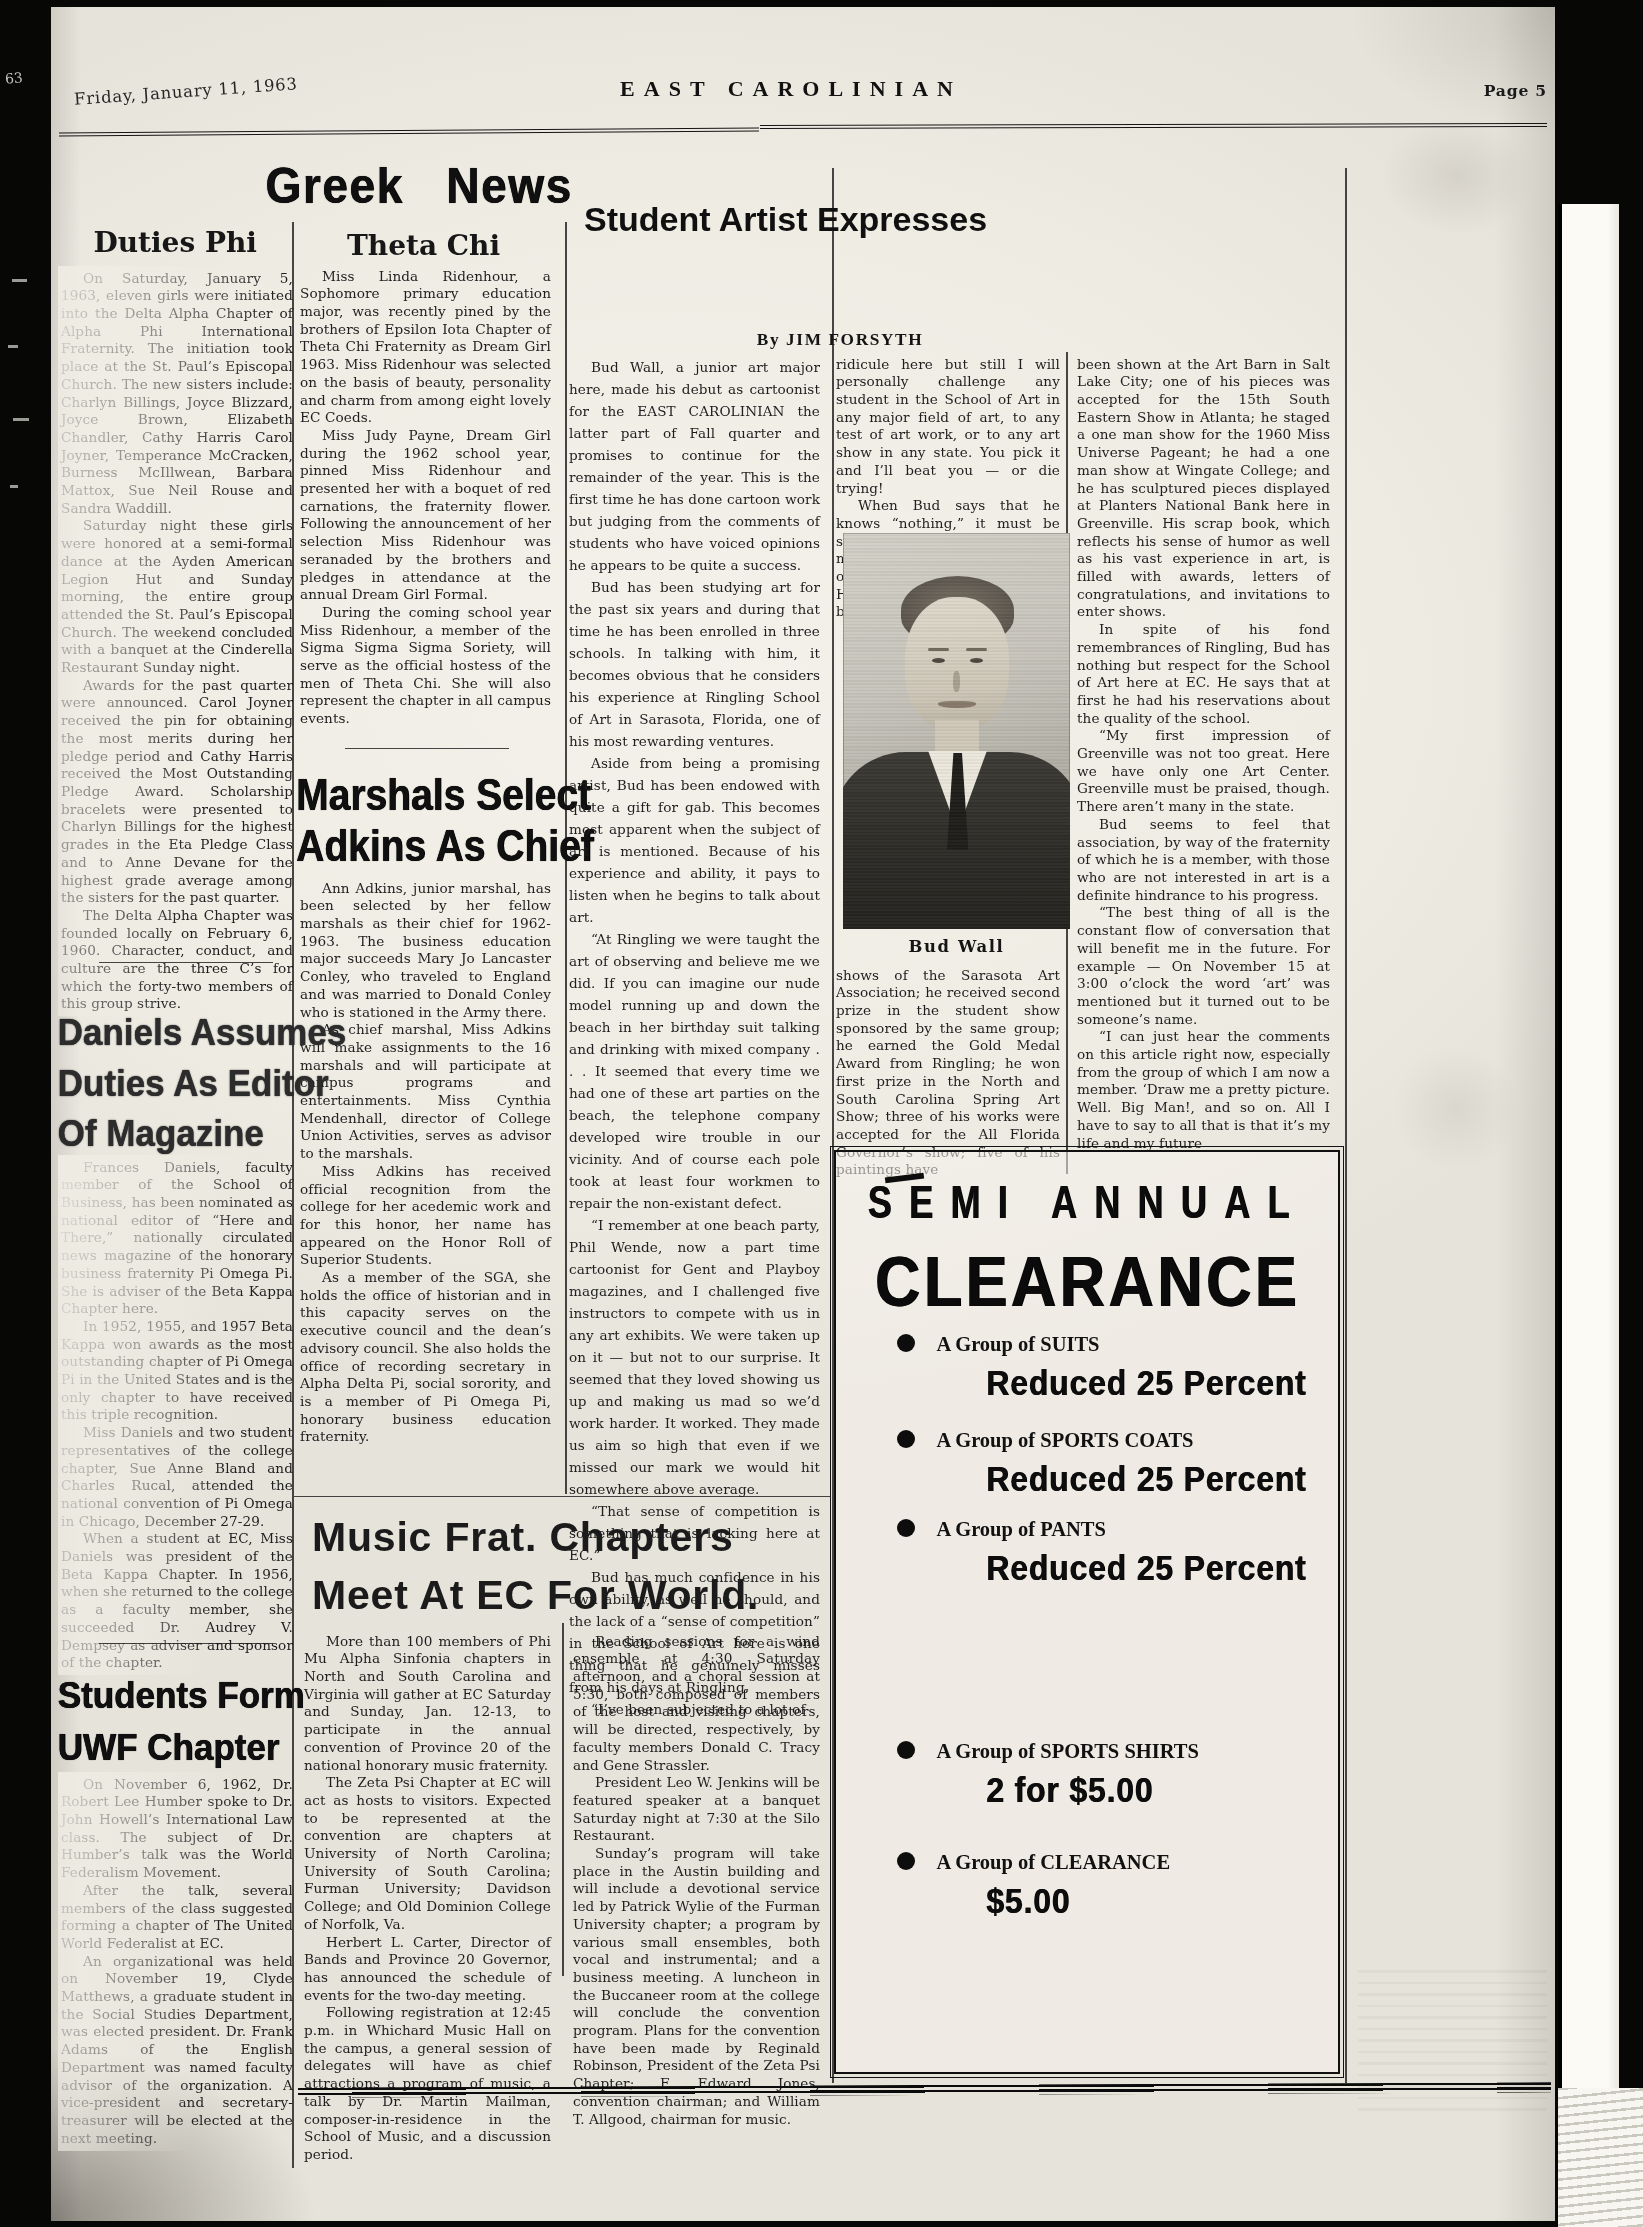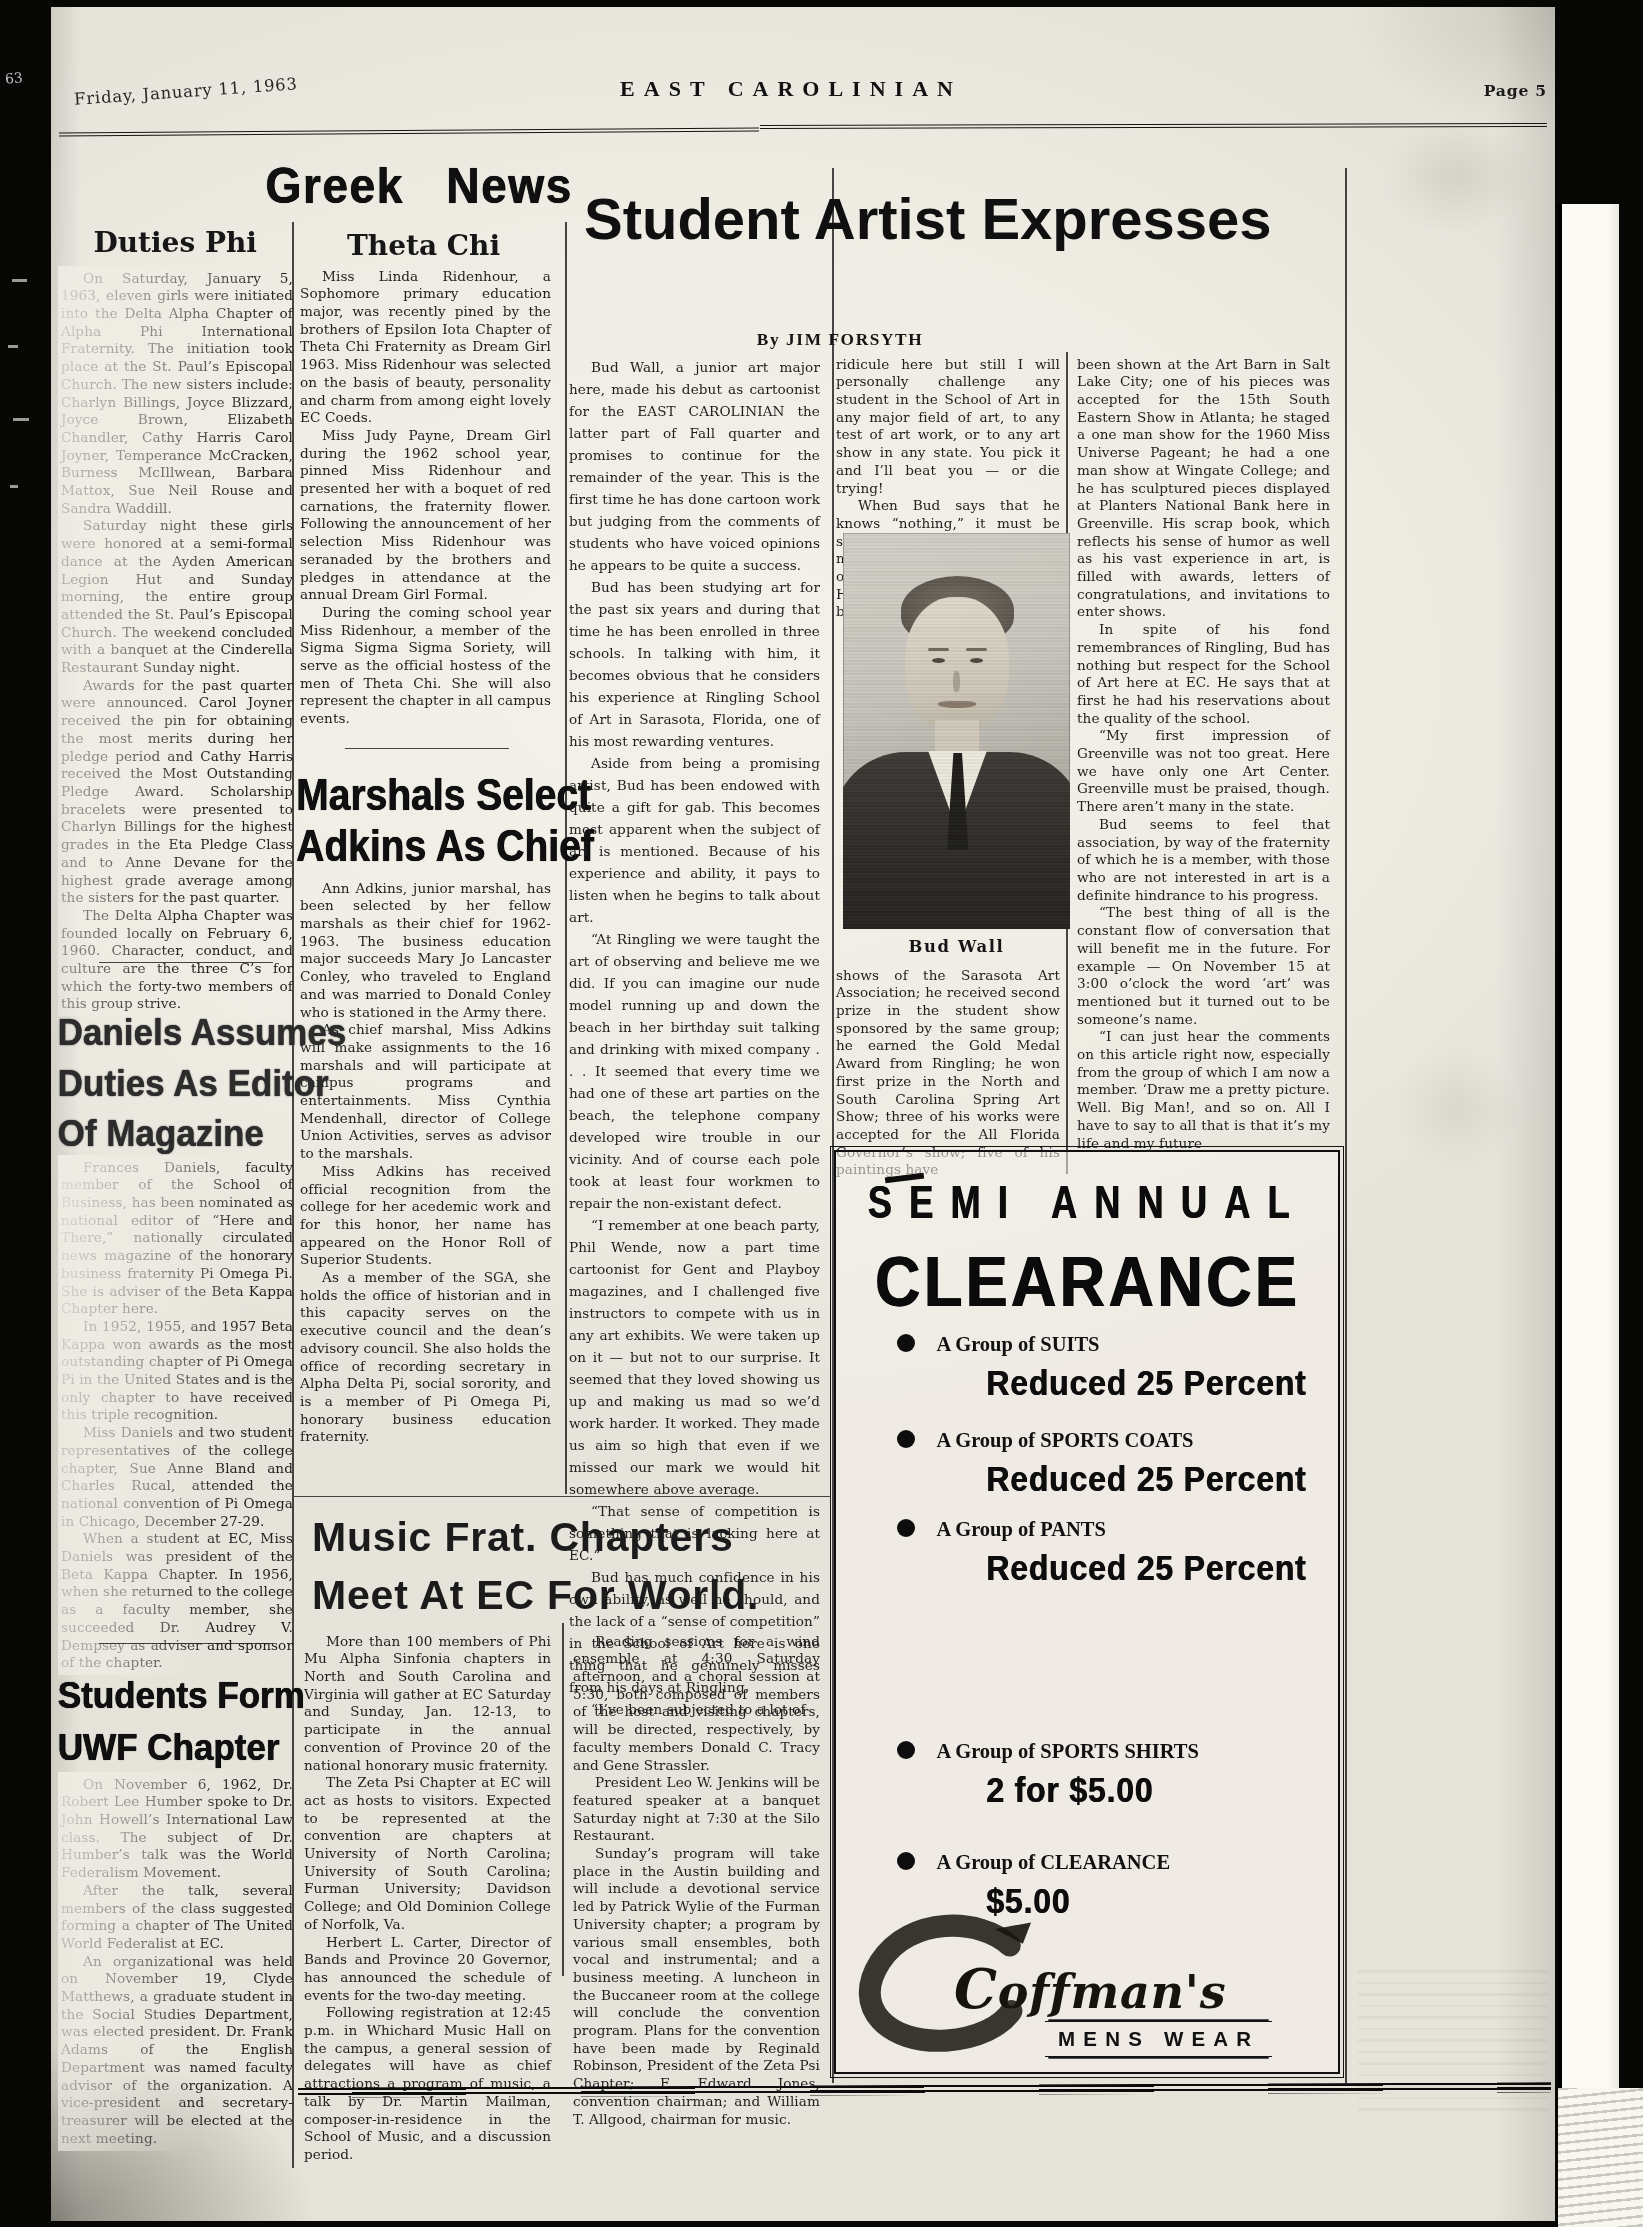--- a/index.html
+++ b/index.html
@@ -165,21 +165,21 @@
   <div class="abs hl inky" style="left:6.6px; top:1662px; font-size:35px; line-height:48px; transform:scaleY(1.08);">
     <div>Students Form</div>
     <div>UWF Chapter</div>
   </div>
   <div class="abs col fade" style="left:10px; top:1769px; width:232px;">
     <p>On November 6, 1962, Dr. Robert Lee Humber spoke to Dr. John Howell’s International Law class. The subject of Dr. Humber’s talk was the World Federalism Movement.</p>
     <p>After the talk, several members of the class suggested forming a chapter of The United World Federalist at EC.</p>
     <p>An organizational was held on November 19, Clyde Matthews, a graduate student in the Social Studies Department, was elected president. Dr. Frank Adams of the English Department was named faculty advisor of the organization. A vice-president and secretary-treasurer will be elected at the next meeting.</p>
   </div>
 
-  <div class="abs hl" style="left:533px; top:179px; font-size:58px; line-height:66px; letter-spacing:0; width:789px;">
+  <div class="abs hl" style="left:533px; top:179px; font-size:34px; line-height:66px; letter-spacing:0; width:789px;">
     <div>Student Artist Expresses</div>
   </div>
   <div class="abs byline" style="left:567px; top:324px; width:444px;">By JIM FORSYTH</div>
 
   <div class="abs col" style="left:518px; top:349px; width:251px; line-height:22px;">
     <p>Bud Wall, a junior art major here, made his debut as cartoonist for the EAST CAROLINIAN the latter part of Fall quarter and promises to continue for the remainder of the year. This is the first time he has done cartoon work but judging from the comments of students who have voiced opinions he appears to be quite a success.</p>
     <p>Bud has been studying art for the past six years and during that time he has been enrolled in three schools. In talking with him, it becomes obvious that he considers his experience at Ringling School of Art in Sarasota, Florida, one of his most rewarding ventures.</p>
     <p>Aside from being a promising artist, Bud has been endowed with quite a gift for gab. This becomes most apparent when the subject of art is mentioned. Because of his experience and ability, it pays to listen when he begins to talk about art.</p>
     <p>“At Ringling we were taught the art of observing and believe me we did. If you can imagine our nude model running up and down the beach in her birthday suit talking and drinking with mixed company . . . It seemed that every time we had one of these art parties on the beach, the telephone company developed wire trouble in our vicinity. And of course each pole took at least four workmen to repair the non-existant defect.</p>
     <p>“I remember at one beach party, Phil Wende, now a part time cartoonist for Gent and Playboy magazines, and I challenged five instructors to compete with us in any art exhibits. We were taken up on it — but not to our surprise. It seemed that they loved showing us up and making us mad so we’d work harder. It worked. They made us aim so high that even if we missed our mark we would hit somewhere above average.</p>
@@ -259,30 +259,20 @@
     </div>
     <div class="abs" style="left:61px; top:589px;">
       <div class="ad-item-label"><span class="bullet"></span><span>A Group of SPORTS SHIRTS</span></div>
       <div class="ad-item-price">2 for $5.00</div>
     </div>
     <div class="abs" style="left:61px; top:700px;">
       <div class="ad-item-label"><span class="bullet"></span><span>A Group of CLEARANCE</span></div>
       <div class="ad-item-price">$5.00</div>
     </div>
 
-    <div class="abs" style="left:13px; top:764px; width:477px; height:148px;">
-      <svg width="205" height="146" viewBox="0 0 250 178" style="position:absolute; left:0; top:-5px;">
-        <path d="M196 42 C160 8 74 6 38 62 C2 118 48 162 118 158 C158 155 186 140 198 122" fill="none" stroke="#201d18" stroke-width="27" stroke-linecap="round" opacity="0.88"></path>
-        <path d="M178 22 L222 14 L212 40 Z" fill="#17150f" opacity="0.9"></path>
-      </svg>
-      <div class="abs coff-script" style="left:105px; top:46px;"><span style="font-size:54px;">C</span><span>offman's</span></div>
-      <div class="abs" style="left:196px; top:105px;">
-        <span class="mens-wear">MENS WEAR</span>
-      </div>
-    </div>
   </div>
 
   <div class="abs bigrule" style="left:247px; top:2078px; width:1253px;"></div>
 
   <div class="ghost" style="left:1315px; top:99px; width:181px; height:140px; background:radial-gradient(60% 60% at 50% 50%, rgba(60,55,45,.10), rgba(60,55,45,0) 70%);"></div>
   <div class="ghost" style="left:1323px; top:1019px; width:164px; height:164px; background:radial-gradient(55% 55% at 50% 50%, rgba(60,55,45,.08), rgba(60,55,45,0) 70%);"></div>
   <div class="ghost" style="left:1307px; top:1956px; width:189px; height:148px; background:repeating-linear-gradient(0deg, rgba(70,64,54,.05) 0 2.5px, rgba(70,64,54,0) 2.5px 11.5px);"></div>
 </div>
 
 <div class="edge-strip"></div>

